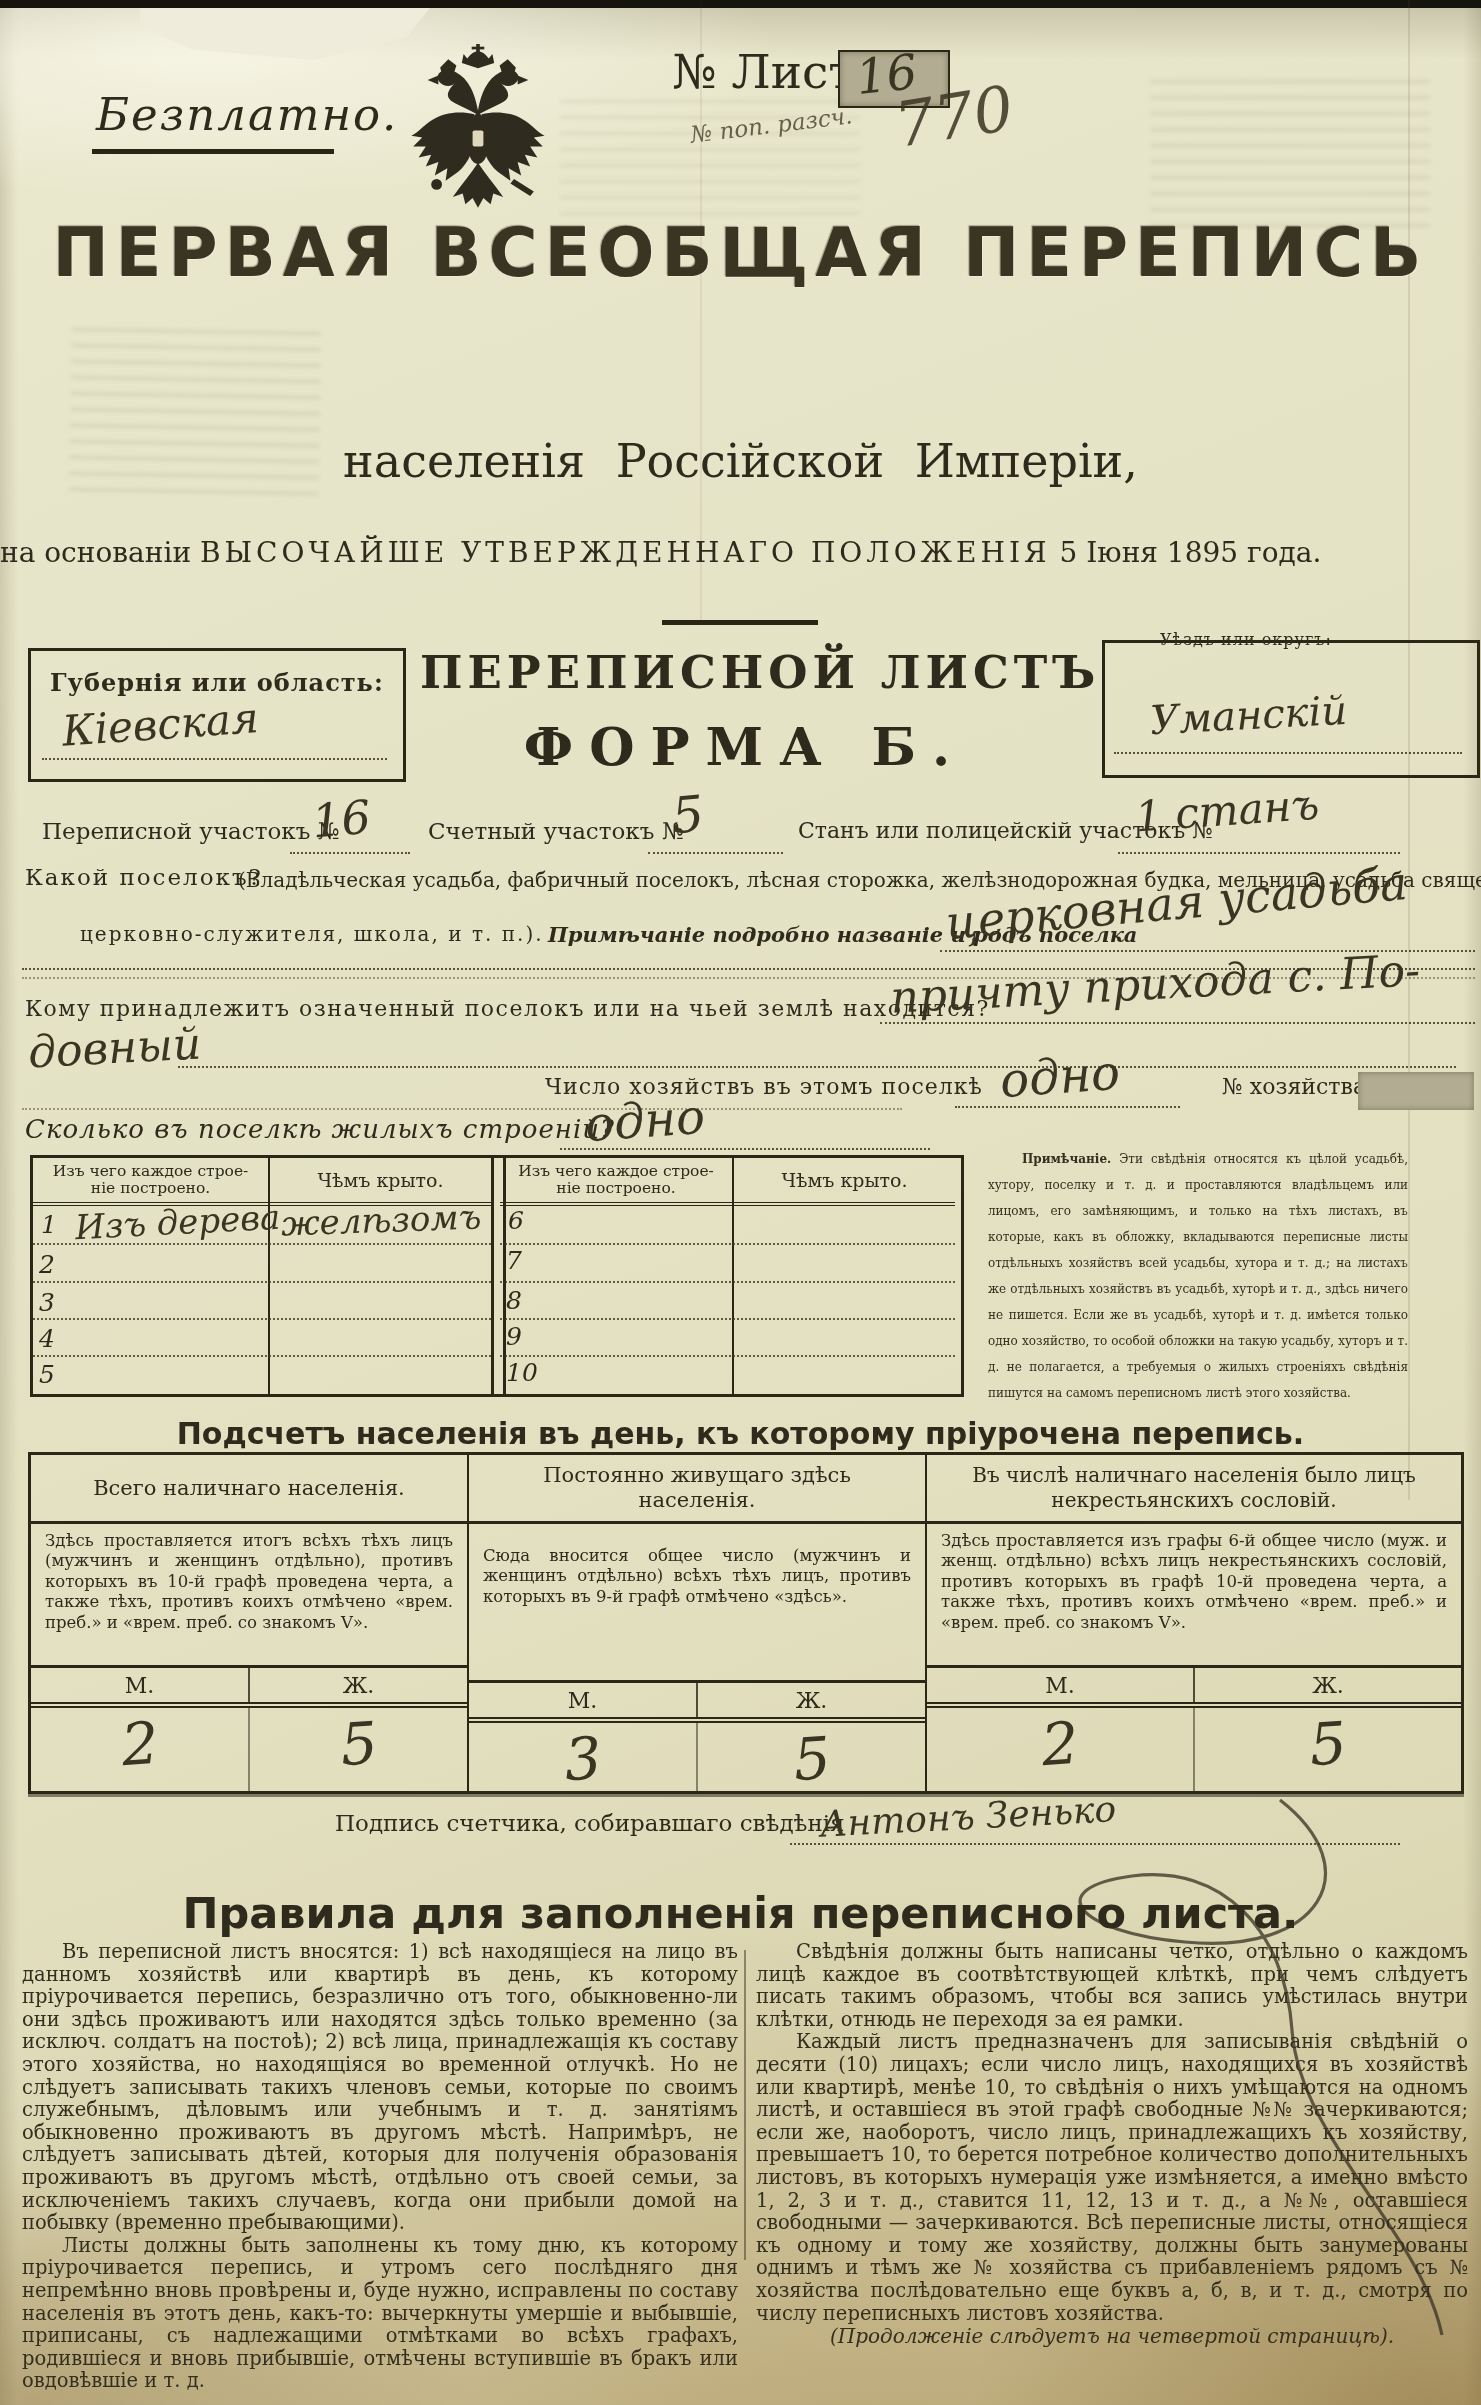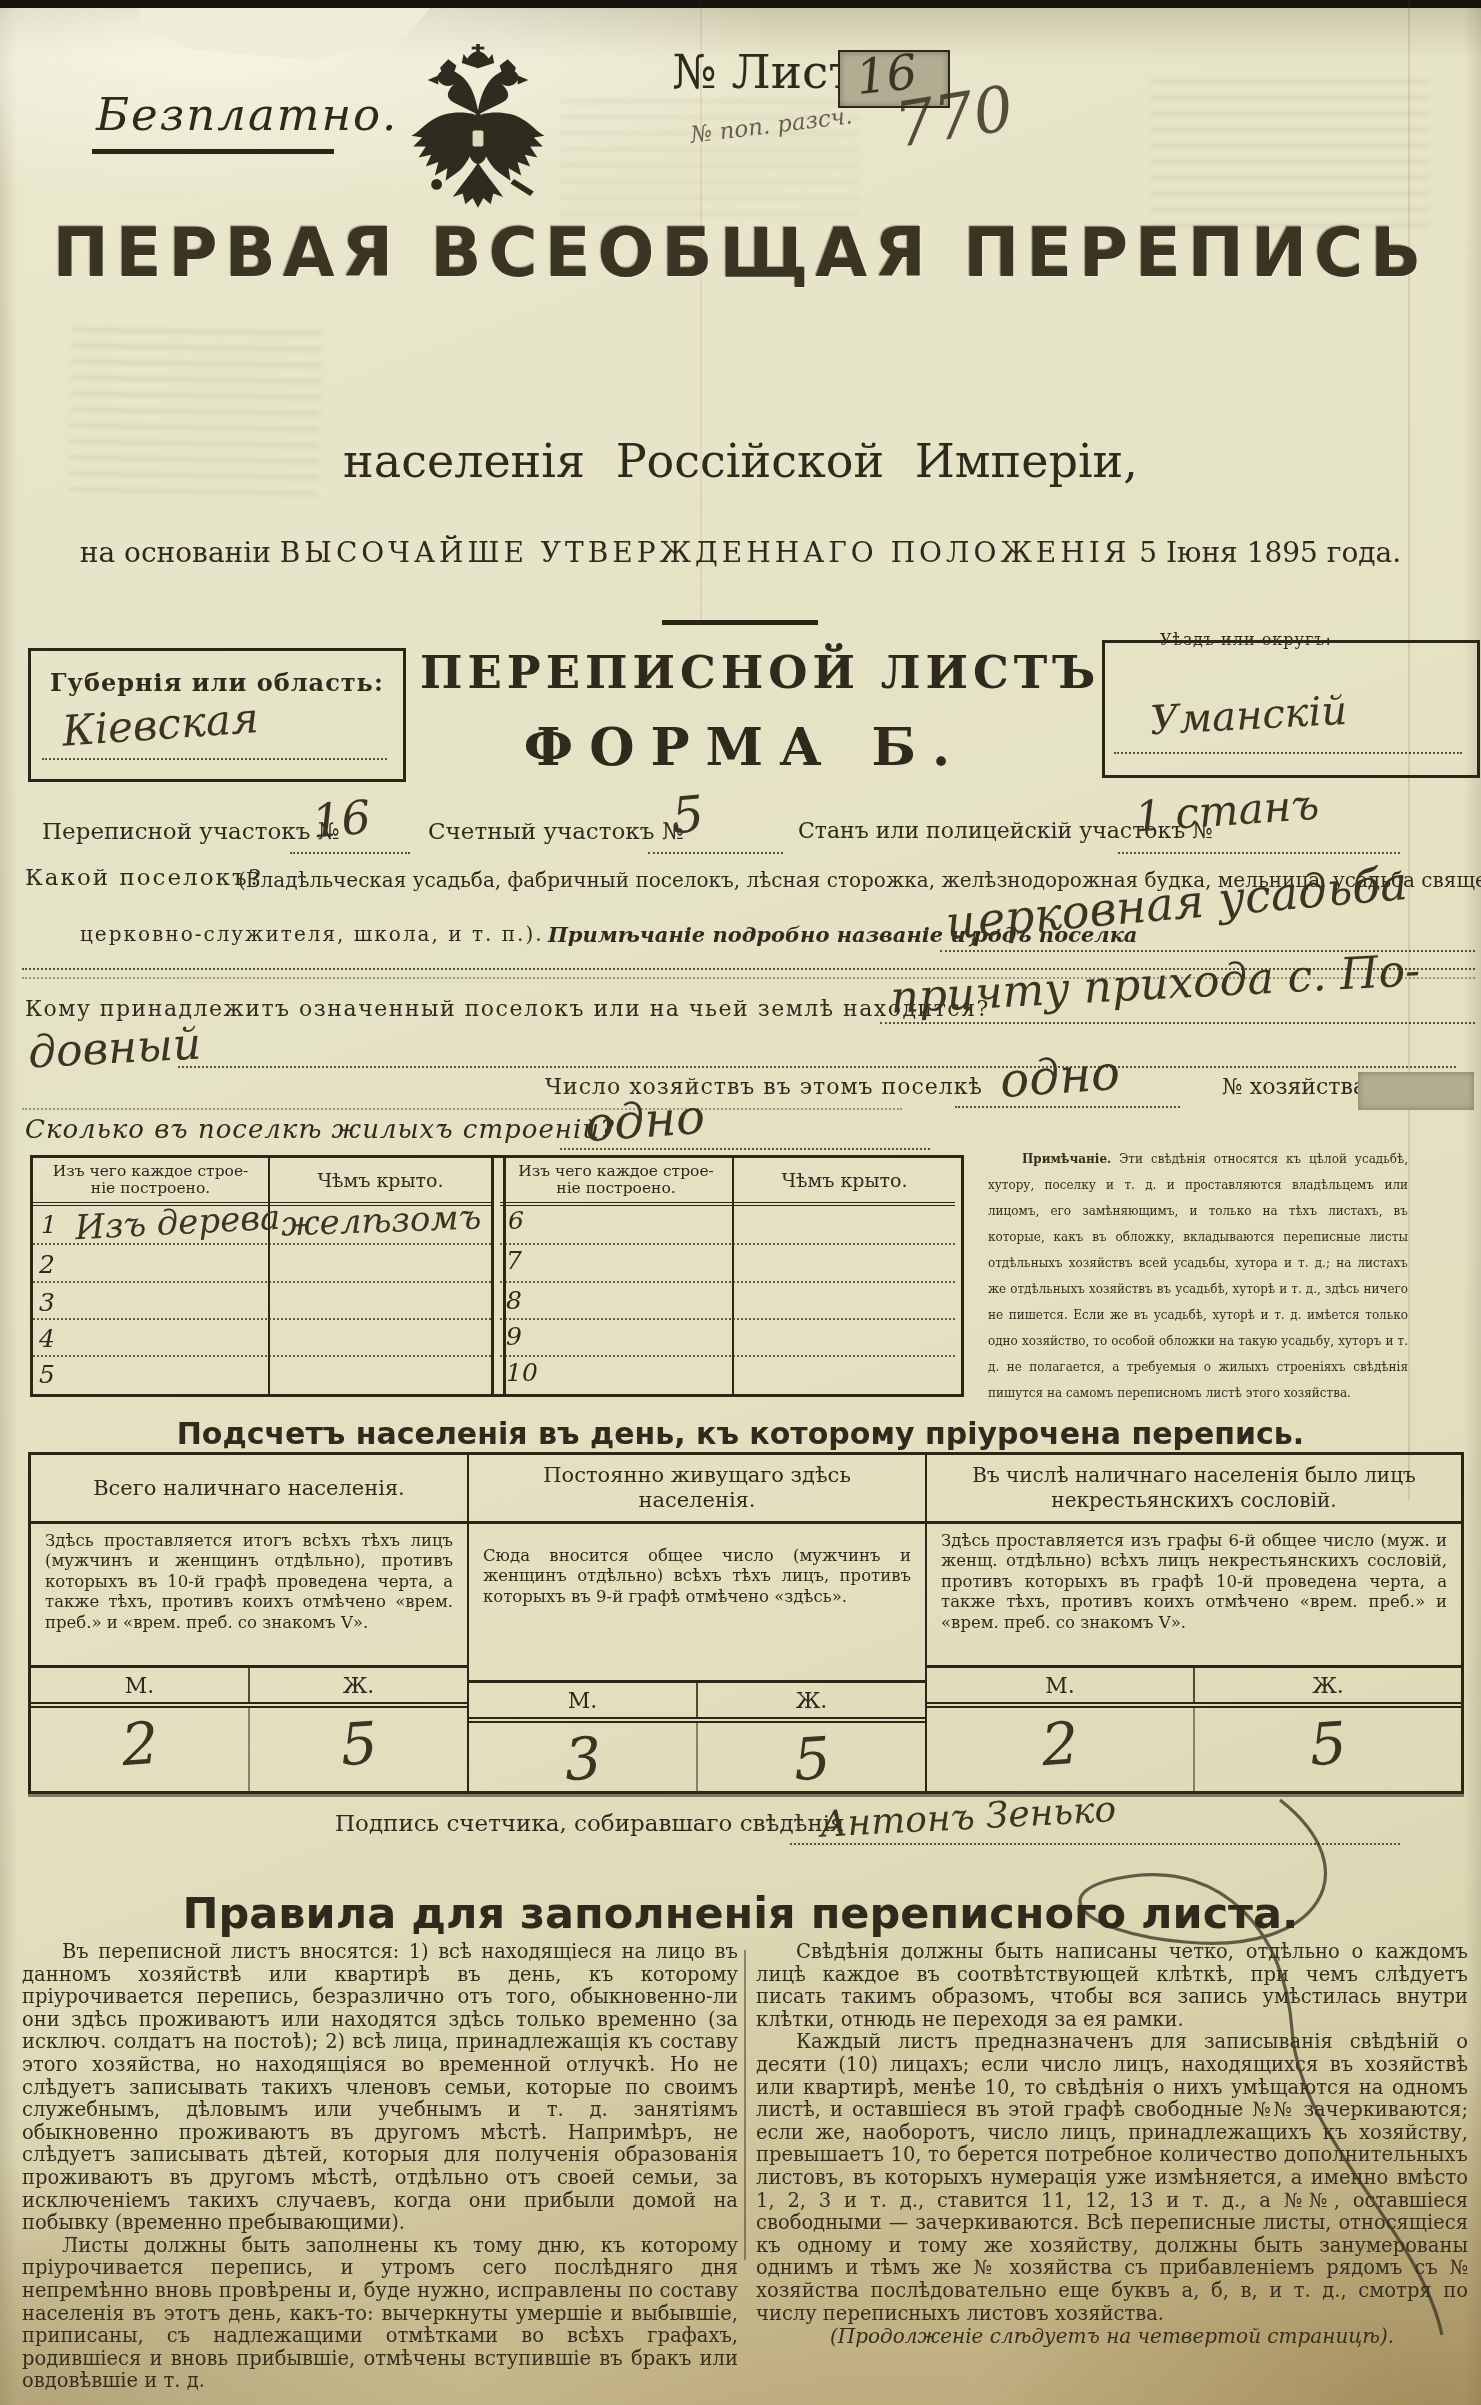--- a/index.html
+++ b/index.html
@@ -95,21 +95,21 @@
   </svg>
 
   <div class="t" style="left:672px;top:44px;font-size:47px;">№ Листа</div>
   <div class="shade" style="left:838px;top:50px;width:108px;height:54px;border:2px solid #2b2717;"></div>
   <div class="hw" style="left:856px;top:46px;font-size:48px;transform:rotate(-6deg);">16</div>
   <div class="hw" style="left:690px;top:112px;font-size:23px;transform:rotate(-7deg);opacity:.75;">№ поп. разсч.</div>
   <div class="hw" style="left:895px;top:80px;font-size:62px;transform:rotate(-9deg);opacity:.85;">770</div>
 
   <div class="t sans" style="left:0;top:206px;width:1481px;text-align:center;font-size:67px;font-weight:bold;letter-spacing:7px;color:#3a3422;text-shadow:1px 1px 0 rgba(250,248,235,.35), -1px -1px 1px rgba(30,26,14,.35);">ПЕРВАЯ ВСЕОБЩАЯ ПЕРЕПИСЬ</div>
   <div class="t" style="left:0;top:434px;width:1481px;text-align:center;font-size:46px;word-spacing:16px;">населенія Россійской Имперіи,</div>
-  <div class="t" style="left:0;top:536px;width:1481px;text-align:center;font-size:28px;">
+  <div class="t" style="left:0;top:536px;width:1198px;text-align:center;font-size:28px;">
     <span>на основаніи</span>
     <span style="letter-spacing:4px;">ВЫСОЧАЙШЕ УТВЕРЖДЕННАГО ПОЛОЖЕНІЯ</span>
     <span>5 Іюня 1895 года.</span>
   </div>
   <div class="rule" style="left:662px;top:620px;width:156px;height:5px;"></div>
 
   <div class="bx" style="left:28px;top:648px;width:372px;height:128px;"></div>
   <div class="t" style="left:50px;top:668px;font-size:24px;font-weight:bold;letter-spacing:1px;">Губернія или область:</div>
   <div class="hw" style="left:62px;top:700px;font-size:42px;transform:rotate(-4deg);">Кіевская</div>
   <div class="dot" style="left:42px;top:758px;width:345px;"></div>

